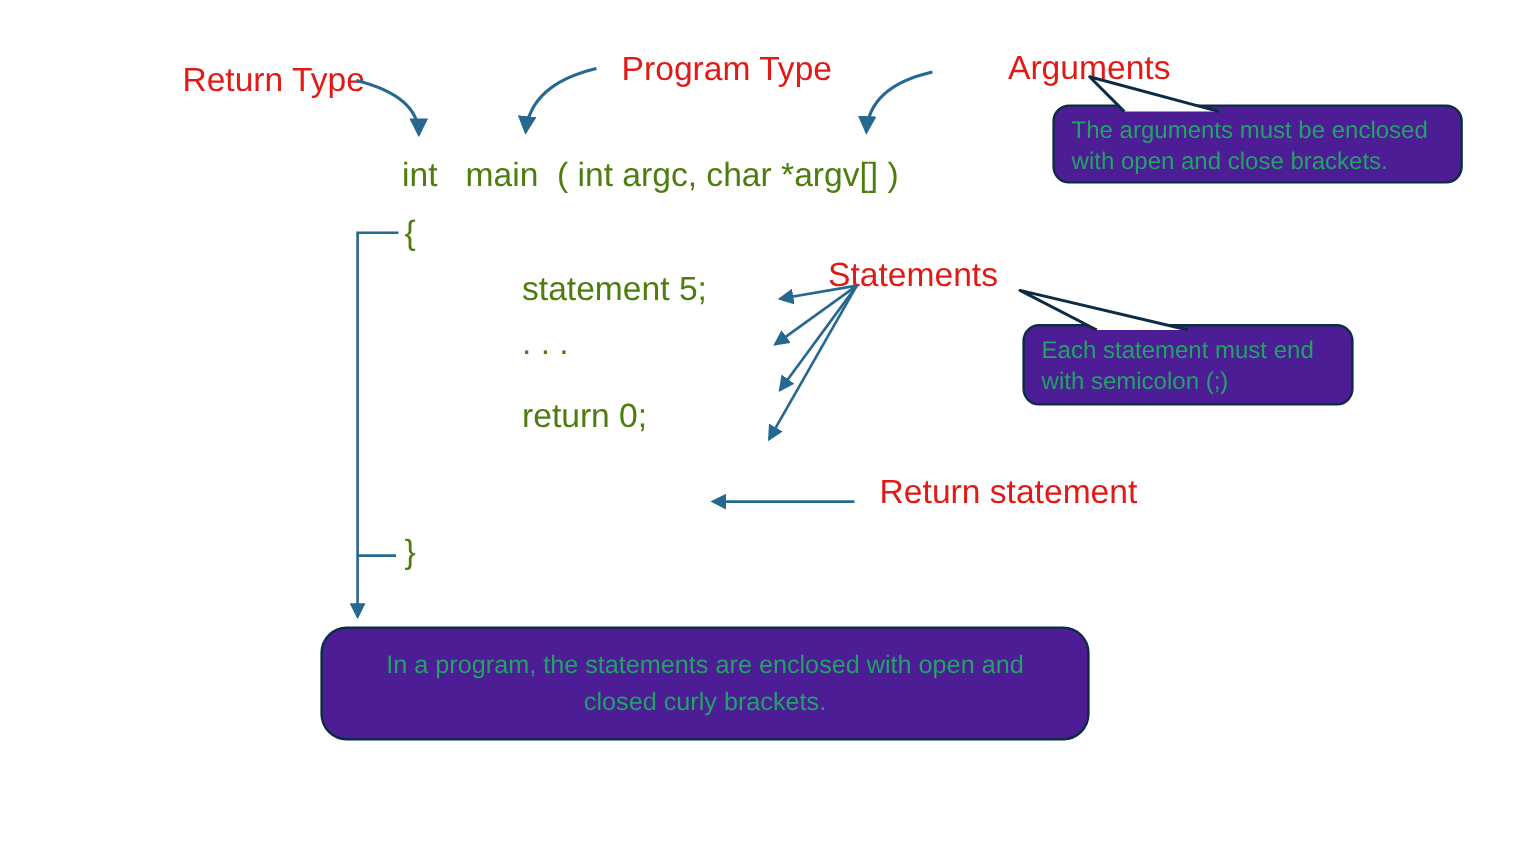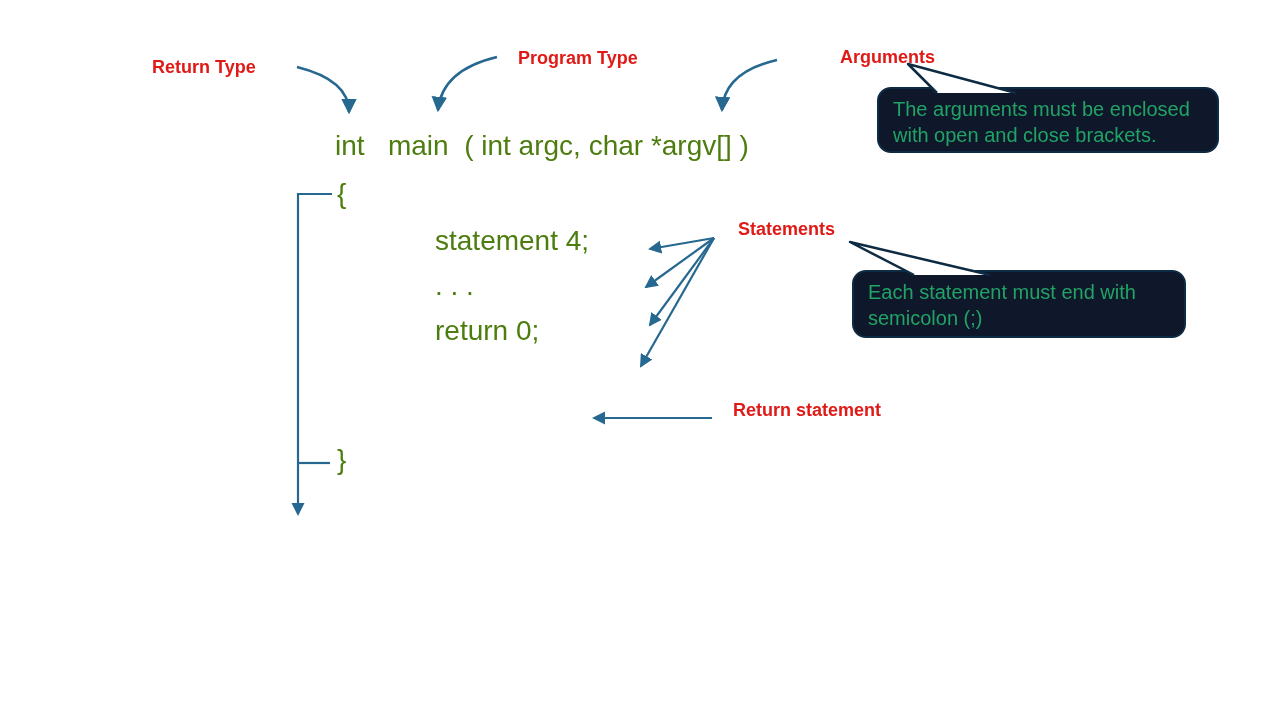--- a/index.html
+++ b/index.html
@@ -2,59 +2,60 @@
 <html><head>
 <meta charset="utf-8">
 <style>
   html,body{margin:0;padding:0;background:#fff;}
   .stage{
     position:relative;width:1280px;height:720px;background:#ffffff;overflow:hidden;
     font-family:"Liberation Sans", sans-serif;
   }
   .abs{position:absolute;}
   .red-label{
-    color:#e01a16;font-size:18px;font-weight:700;white-space:nowrap;line-height:24px;text-align:center;
+    color:#e01a16;font-size:28px;font-weight:400;white-space:nowrap;line-height:24px;text-align:center;
   }
   .code{
     color:#4d7c0f;font-size:28px;line-height:44px;white-space:pre;letter-spacing:0px;
   }
   .note-box{
-    position:absolute;border:2.5px solid #0d2b43;background:#0f172a;border-radius:14px;
+    position:absolute;border:2.5px solid #0d2b43;background:#4c1d95;border-radius:14px;
     color:#21a366;box-sizing:border-box;
   }
   .note-box.small{font-size:20px;line-height:26px;padding:7px 14px;text-align:left;}
   .note-box.big{font-size:21px;line-height:31px;padding:15px 20px;text-align:center;border-radius:22px;}
   svg.overlay{position:absolute;left:0;top:0;width:1280px;height:720px;pointer-events:none;}
 </style>
 </head>
 <body>
 
 <div class="stage">
 
   <div class="abs red-label" style="left:152px;top:55px;">Return Type</div>
   <div class="abs red-label" style="left:518px;top:46px;">Program Type</div>
   <div class="abs red-label" style="left:840px;top:45px;">Arguments</div>
-  <div class="abs red-label" style="left:738px;top:217px;">Statements</div>
+  <div class="abs red-label" style="left:690px;top:217px;">Statements</div>
   <div class="abs red-label" style="left:733px;top:398px;">Return statement</div>
 
   <div class="abs code" style="left:335px;top:124px;">int   main  ( int argc, char *argv[] )</div>
   <div class="abs code" style="left:337px;top:172px;">{</div>
 
   <div class="abs" style="left:435px;top:218px;">
-    <div class="code" style="line-height:45px;">statement 4;</div>
+    <div class="code" style="line-height:45px;">statement 5;</div>
     <div class="code" style="line-height:45px;">. . .</div>
-    <div class="code" style="line-height:45px;">return 0;</div>
+    <div class="code" style="line-height:45px;margin-top:16px;">return 0;</div>
   </div>
 
   <div class="abs code" style="left:337px;top:438px;">}</div>
 
   <div class="note-box small" style="left:877px;top:87px;width:342px;height:66px;">The arguments must be enclosed with open and close brackets.</div>
 
-  <div class="note-box small" style="left:852px;top:270px;width:334px;height:68px;">Each statement must end with semicolon (;)</div>
+  <div class="note-box small" style="left:852px;top:270px;width:276px;height:68px;">Each statement must end with semicolon (;)</div>
 
+  <div class="note-box big" style="left:267px;top:522px;width:641px;height:95px;">In a program, the statements are enclosed with open and closed curly brackets.</div>
 
   <svg class="overlay" viewBox="0 0 1280 720">
     <defs>
       <marker id="arrowTeal" viewBox="0 0 10 10" refX="8.5" refY="5" markerWidth="6" markerHeight="6" orient="auto-start-reverse">
         <path d="M0,0 L10,5 L0,10 z" fill="#26688f"></path>
       </marker>
     </defs>
 
     <path d="M 297,67 Q 349,80 349,112" fill="none" stroke="#26688f" stroke-width="2.6" marker-end="url(#arrowTeal)"></path>
     <path d="M 497,57 Q 442,70 438,110" fill="none" stroke="#26688f" stroke-width="2.6" marker-end="url(#arrowTeal)"></path>

